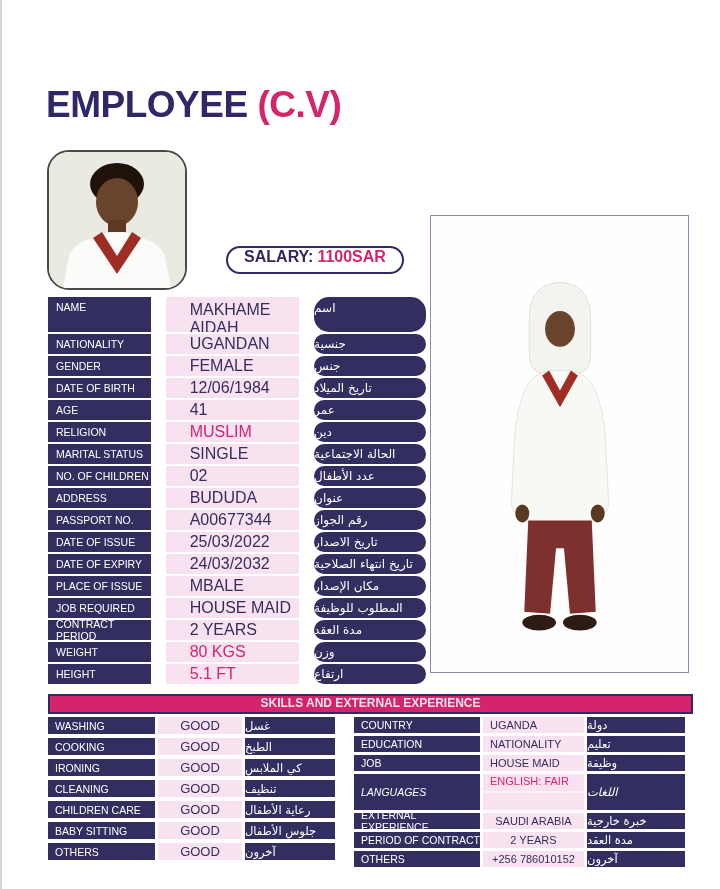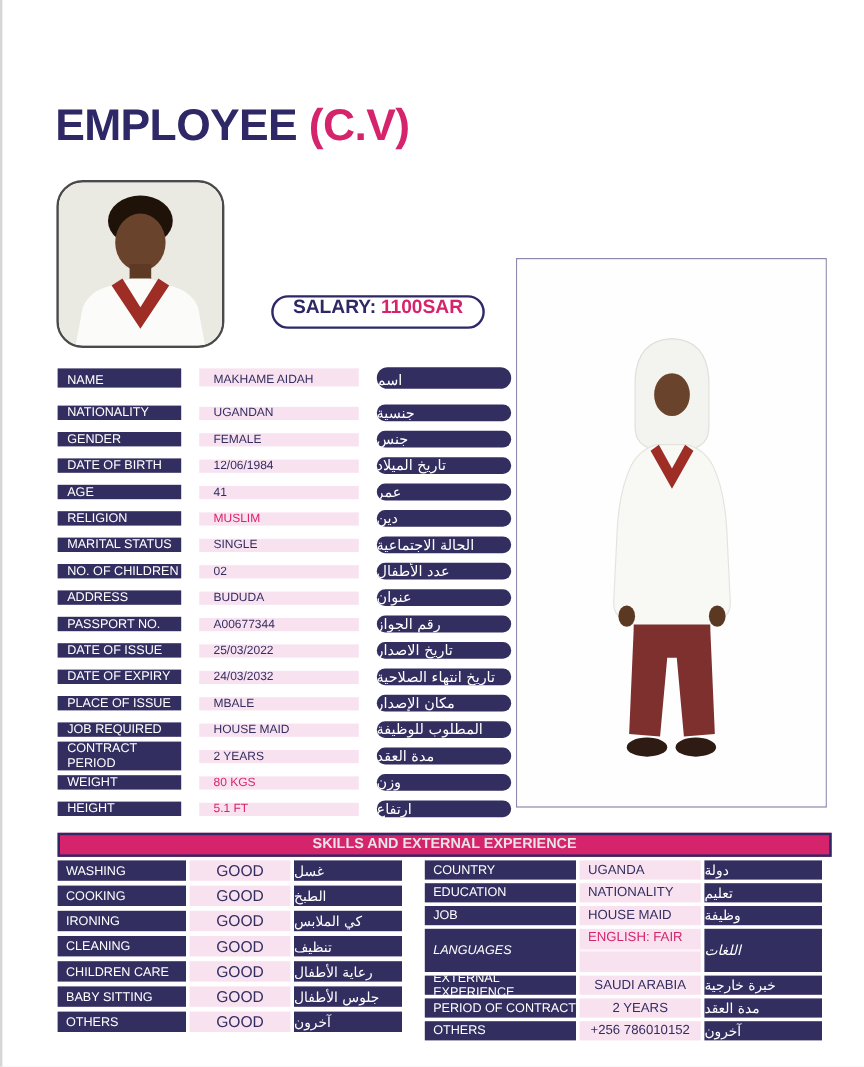--- a/index.html
+++ b/index.html
@@ -35,26 +35,26 @@
   }
   .salary .sv{color:var(--accent);}
   .frame{
     position:absolute;left:428px;top:215px;width:259px;height:458px;
     border:1px solid var(--framegray);background:#fff;
   }
   .frame svg{display:block;width:100%;height:100%;}
 
   
   .profile-table{position:absolute;left:46px;top:297px;width:378px;}
-  .p-row{display:flex;gap:15px;height:20px;margin-bottom:2px;align-items:center;}
+  .p-row{display:flex;gap:15px;height:20px;margin-bottom:2px;}
   .p-row.first{height:35px;}
   .cell{display:flex;align-items:center;overflow:hidden;}
   .p-row.first .cell{align-items:flex-start;padding-top:4px;}
   .p-label{width:110px;background:var(--navy);color:#fff;font-size:10.5px;padding-left:8px;}
-  .p-value{width:142px;background:var(--cellpink);color:var(--navy);font-size:10px;padding-left:12px;}
+  .p-value{width:142px;background:var(--cellpink);color:var(--navy);font-size:16px;padding-left:24px;}
   .p-value.accent{color:var(--accent);}
   .p-arabic{width:120px;background:var(--navy);color:#fff;font-size:12px;
     justify-content:flex-end;padding-right:8px;direction:rtl;
     font-family:"DejaVu Sans",sans-serif;border-radius:15px;}
 
   
   .skills-header{
     position:absolute;left:46px;top:694px;width:645px;height:20px;
     background:var(--accent);border:2px solid var(--title-navy);
     color:#e5e5e5;font-size:12px;font-weight:bold;text-align:center;line-height:15px;

